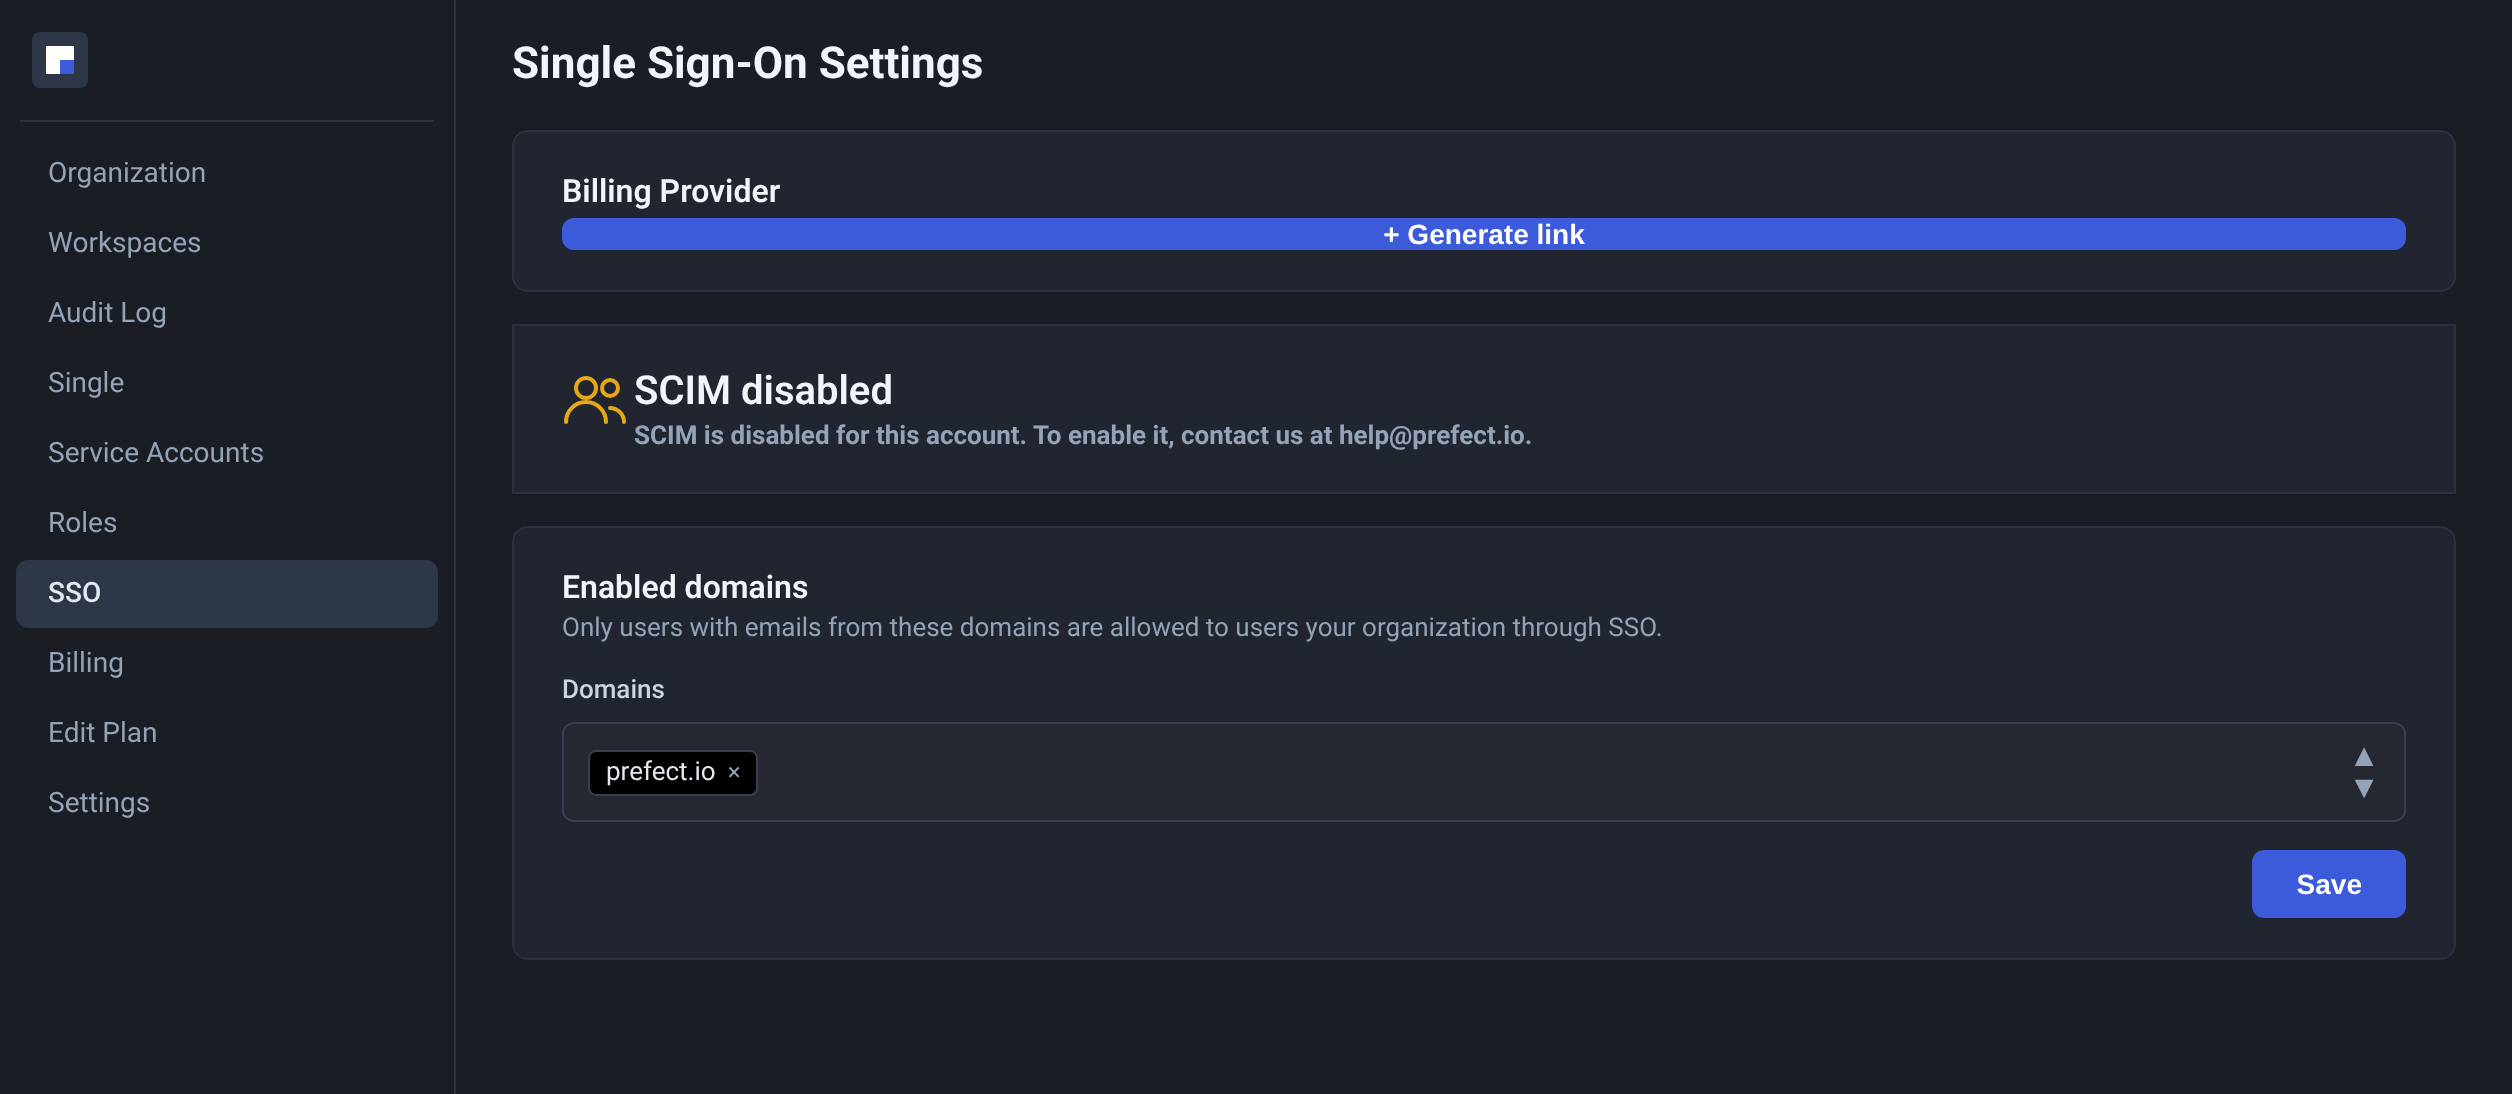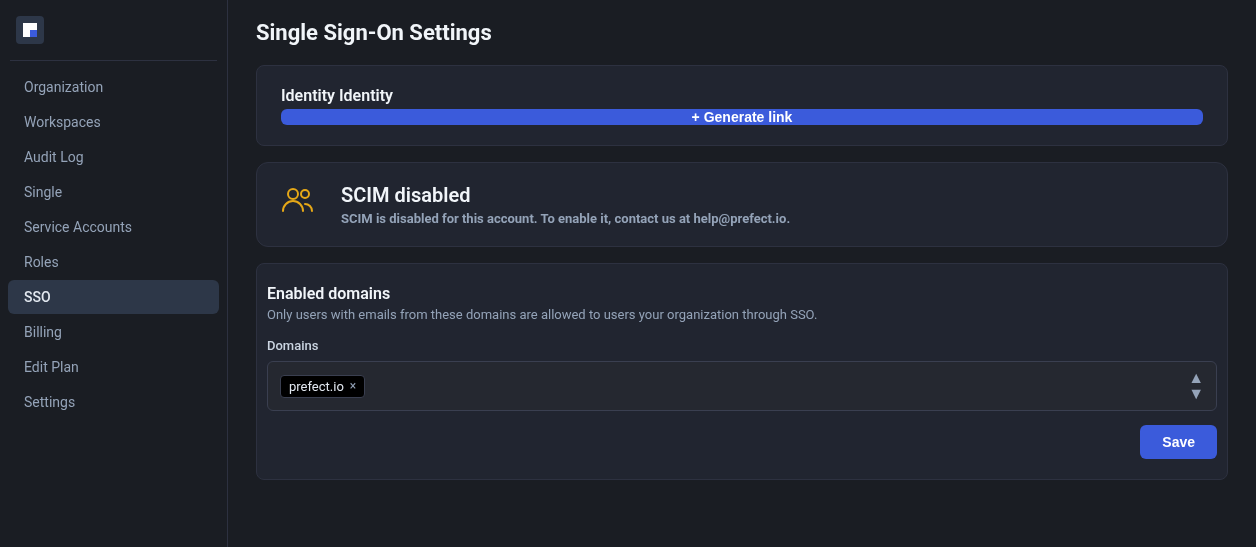--- a/index.html
+++ b/index.html
@@ -129,26 +129,26 @@
       display: flex;
       align-items: center;
       justify-content: center;
       gap: 6px;
     }
 
     
     .scim-card {
       background: #212530;
       border: 1px solid #2d3140;
-      border-radius: 12px;
+      border-radius: 0;
       padding: 20px 24px;
       margin-bottom: 16px;
       display: flex;
       align-items: flex-start;
-      gap: 26px;
+      gap: 2px;
     }
 
     .scim-icon {
       font-size: 28px;
       color: #e6a817;
       margin-top: 2px;
       flex-shrink: 0;
     }
 
     .scim-title {
@@ -162,21 +162,21 @@
       font-size: 13px;
       color: #94a3b8;
       font-weight: bold;
     }
 
     
     .domains-card {
       background: #212530;
       border: 1px solid #2d3140;
       border-radius: 8px;
-      padding: 20px 10px;
+      padding: 20px 24px;
       margin-bottom: 16px;
     }
 
     .domains-title {
       font-size: 16px;
       font-weight: 600;
       color: #f1f5f9;
       margin-bottom: 4px;
     }
 
@@ -270,21 +270,21 @@
     <div class="nav-item">Billing</div>
     <div class="nav-item">Edit Plan</div>
     <div class="nav-item">Settings</div>
   </nav>
 </aside>
 
 <main class="main">
   <h1 class="page-title">Single Sign-On Settings</h1>
 
   <div class="card">
-    <div class="card-title">Identity Identity</div>
+    <div class="card-title">Billing Provider</div>
     <button class="generate-btn">+ Generate link</button>
   </div>
 
   <div class="scim-card">
     <div class="scim-icon">
       <svg width="34" height="30" viewBox="0 0 34 30" fill="none" xmlns="http://www.w3.org/2000/svg">
         <circle cx="12" cy="9" r="5" stroke="#e6a817" stroke-width="2" fill="none"></circle>
         <path d="M2 26c0-5.523 4.477-10 10-10s10 4.477 10 10" stroke="#e6a817" stroke-width="2" fill="none" stroke-linecap="round"></path>
         <circle cx="24" cy="9" r="4" stroke="#e6a817" stroke-width="2" fill="none"></circle>
         <path d="M24 19c3.866 0 7 3.134 7 7" stroke="#e6a817" stroke-width="2" fill="none" stroke-linecap="round"></path>

